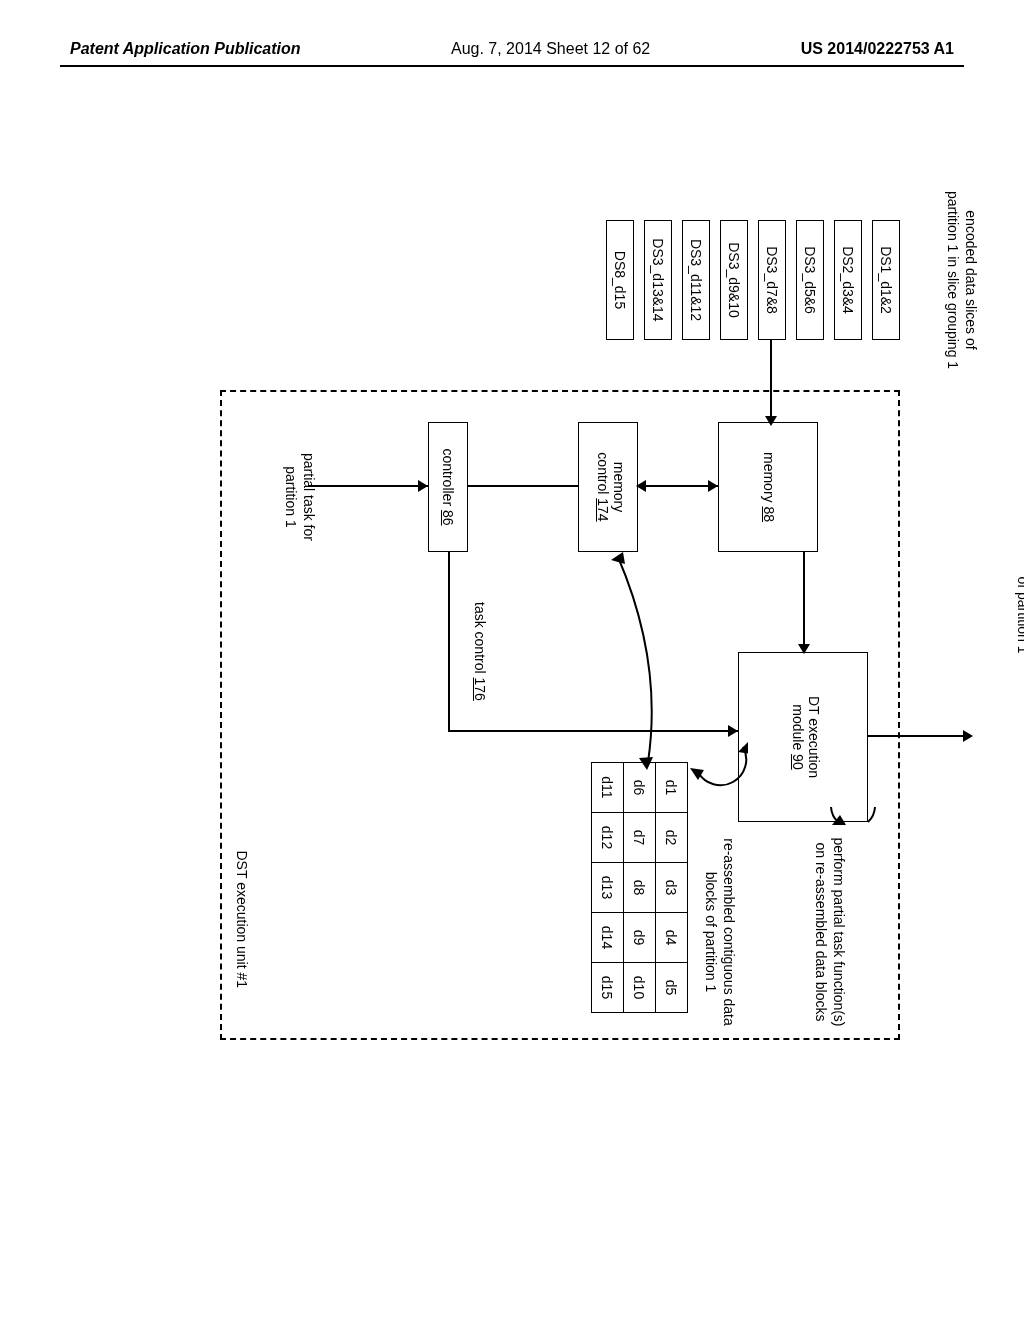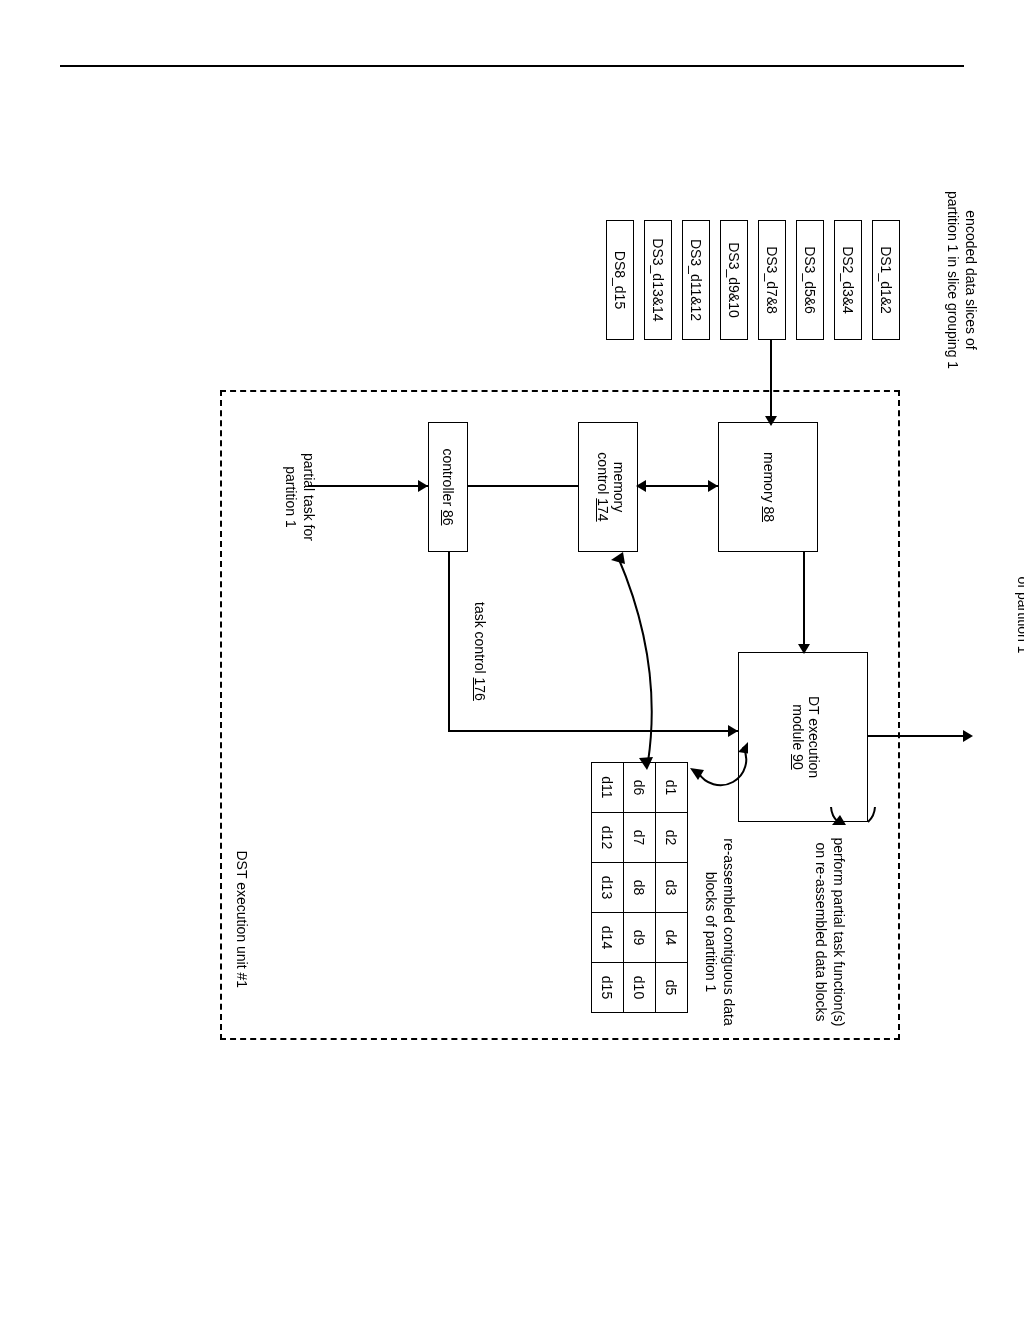--- a/index.html
+++ b/index.html
@@ -167,20 +167,25 @@
   .arrowhead {
     position: absolute;
     width: 0; height: 0;
   }
   .u { text-decoration: underline; }
 </style>
 </head>
 <body>
 
 <div class="page">
+  <div class="header">
+    <span class="header-left">Patent Application Publication</span>
+    <span class="header-center">Aug. 7, 2014  Sheet 12 of 62</span>
+    <span class="header-right">US 2014/0222753 A1</span>
+  </div>
   <div class="header-rule"></div>
 
   <div class="diagram-area">
 
     <div class="slices-label">encoded data slices of partition 1 in slice grouping 1</div>
 
     <div class="slice-box" style="top:100px; left:-40px">DS1_d1&amp;2</div>
     <div class="slice-box" style="top:138px; left:-40px">DS2_d3&amp;4</div>
     <div class="slice-box" style="top:176px; left:-40px">DS3_d5&amp;6</div>
     <div class="slice-box" style="top:214px; left:-40px">DS3_d7&amp;8</div>

